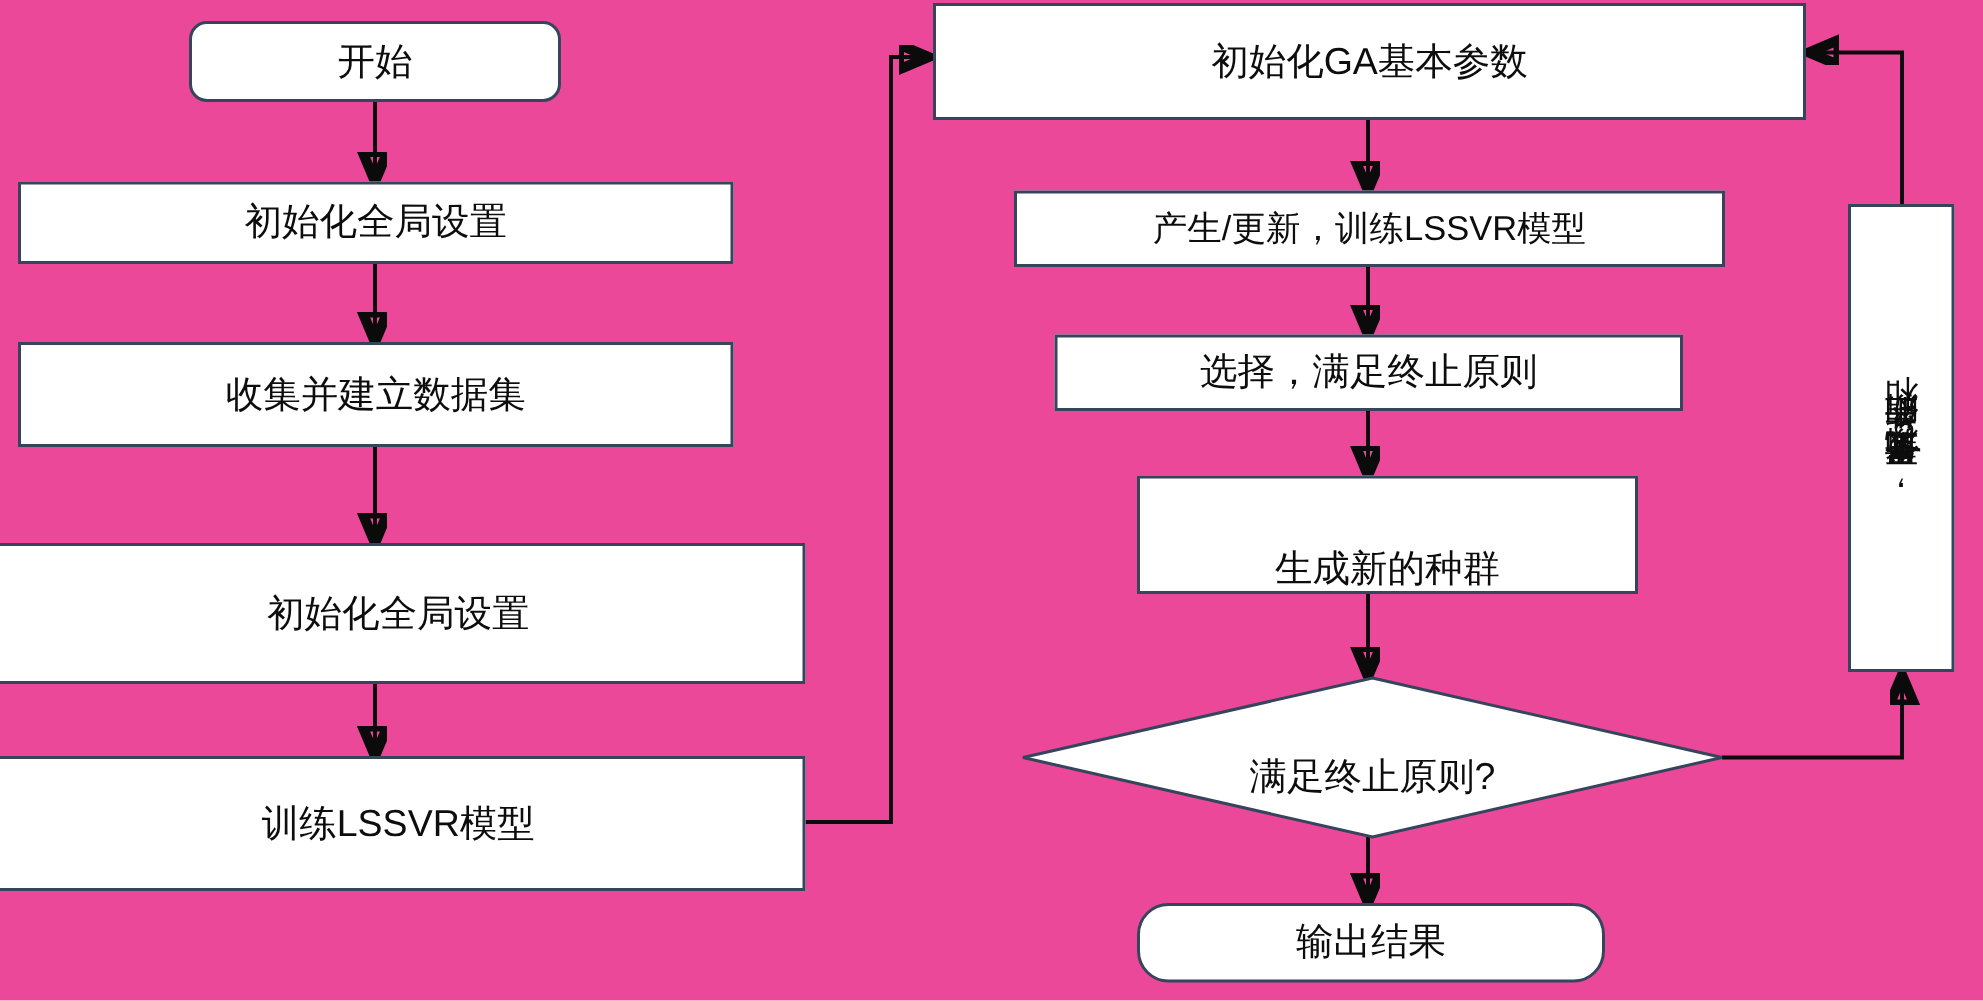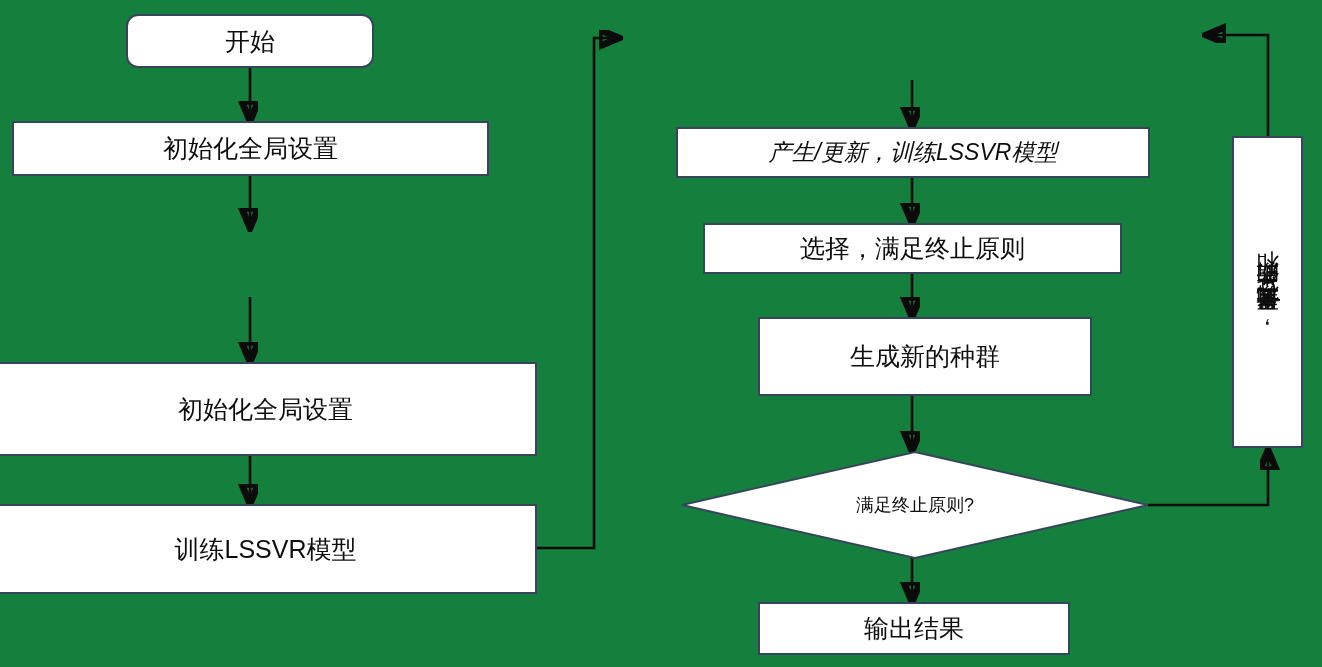--- a/index.html
+++ b/index.html
@@ -4,21 +4,21 @@
 <style>
   html, body {
     margin: 0;
     padding: 0;
     background: #ffffff;
   }
   #canvas {
     position: relative;
     width: 1322px;
     height: 667px;
-    background: #15803d;
+    background: #ec4899;
     overflow: hidden;
     font-family: "Liberation Sans", "DejaVu Sans", sans-serif;
   }
   .node {
     position: absolute;
     box-sizing: border-box;
     border: 2px solid #35455c;
     background: #ffffff;
     display: flex;
     align-items: center;
@@ -29,21 +29,20 @@
   }
   .node.rounded {
     border-radius: 12px;
   }
   .node-label {
     font-size: 25px;
     color: #0d0d0d;
   }
   .node-label.small {
     font-size: 23px;
-    font-style: italic;
   }
   .vbox {
     position: absolute;
     box-sizing: border-box;
     border: 2px solid #35455c;
     background: #ffffff;
     display: flex;
     align-items: center;
     justify-content: center;
     overflow: hidden;
@@ -59,27 +58,27 @@
   }
   .diamond-wrap {
     position: absolute;
   }
   .diamond-wrap svg {
     display: block;
   }
   .diamond-label {
     position: absolute;
     left: 0;
-    top: 0;
+    top: 12px;
     width: 100%;
     height: 100%;
     display: flex;
     align-items: center;
     justify-content: center;
-    font-size: 18px;
+    font-size: 25px;
     color: #0d0d0d;
     pointer-events: none;
   }
   .edge-layer {
     position: absolute;
     left: 0;
     top: 0;
     width: 1322px;
     height: 667px;
     pointer-events: none;
@@ -128,50 +127,56 @@
   </svg>
 
   <div class="node rounded" style="left:126px; top:14px; width:248px; height:54px;">
     <span class="node-label">开始</span>
   </div>
 
   <div class="node" style="left:12px; top:121px; width:477px; height:55px;">
     <span class="node-label">初始化全局设置</span>
   </div>
 
+  <div class="node" style="left:12px; top:228px; width:477px; height:70px;">
+    <span class="node-label">收集并建立数据集</span>
+  </div>
 
   <div class="node" style="left:-6px; top:362px; width:543px; height:94px;">
     <span class="node-label">初始化全局设置</span>
   </div>
 
   <div class="node" style="left:-6px; top:504px; width:543px; height:90px;">
     <span class="node-label">训练LSSVR模型</span>
   </div>
 
+  <div class="node" style="left:622px; top:2px; width:582px; height:78px;">
+    <span class="node-label">初始化GA基本参数</span>
+  </div>
 
   <div class="node" style="left:676px; top:127px; width:474px; height:51px;">
     <span class="node-label small">产生/更新，训练LSSVR模型</span>
   </div>
 
   <div class="node" style="left:703px; top:223px; width:419px; height:51px;">
     <span class="node-label">选择，满足终止原则</span>
   </div>
 
-  <div class="node" style="left:758px; top:317px; width:334px; height:79px;">
+  <div class="node" style="left:758px; top:317px; width:334px; height:79px;align-items:flex-end;">
     <span class="node-label">生成新的种群</span>
   </div>
 
   <div class="diamond-wrap" style="left:680px; top:450px; width:470px; height:110px;">
     <svg width="470" height="110" viewBox="0 0 470 110">
       <polygon points="235,2 468,55 235,108 2,55" fill="#ffffff" stroke="#35455c" stroke-width="2"></polygon>
     </svg>
     <div class="diamond-label">满足终止原则?</div>
   </div>
 
-  <div class="node" style="left:758px; top:602px; width:312px; height:53px;">
+  <div class="node" style="left:758px; top:602px; width:312px; height:53px;border-radius:21px;">
     <span class="node-label">输出结果</span>
   </div>
 
   <div class="vbox" style="left:1232px; top:136px; width:71px; height:312px;">
     <span class="node-label">更新全局最优，产生新的γ和σ。</span>
   </div>
 
 </div>
 
 </body></html>

